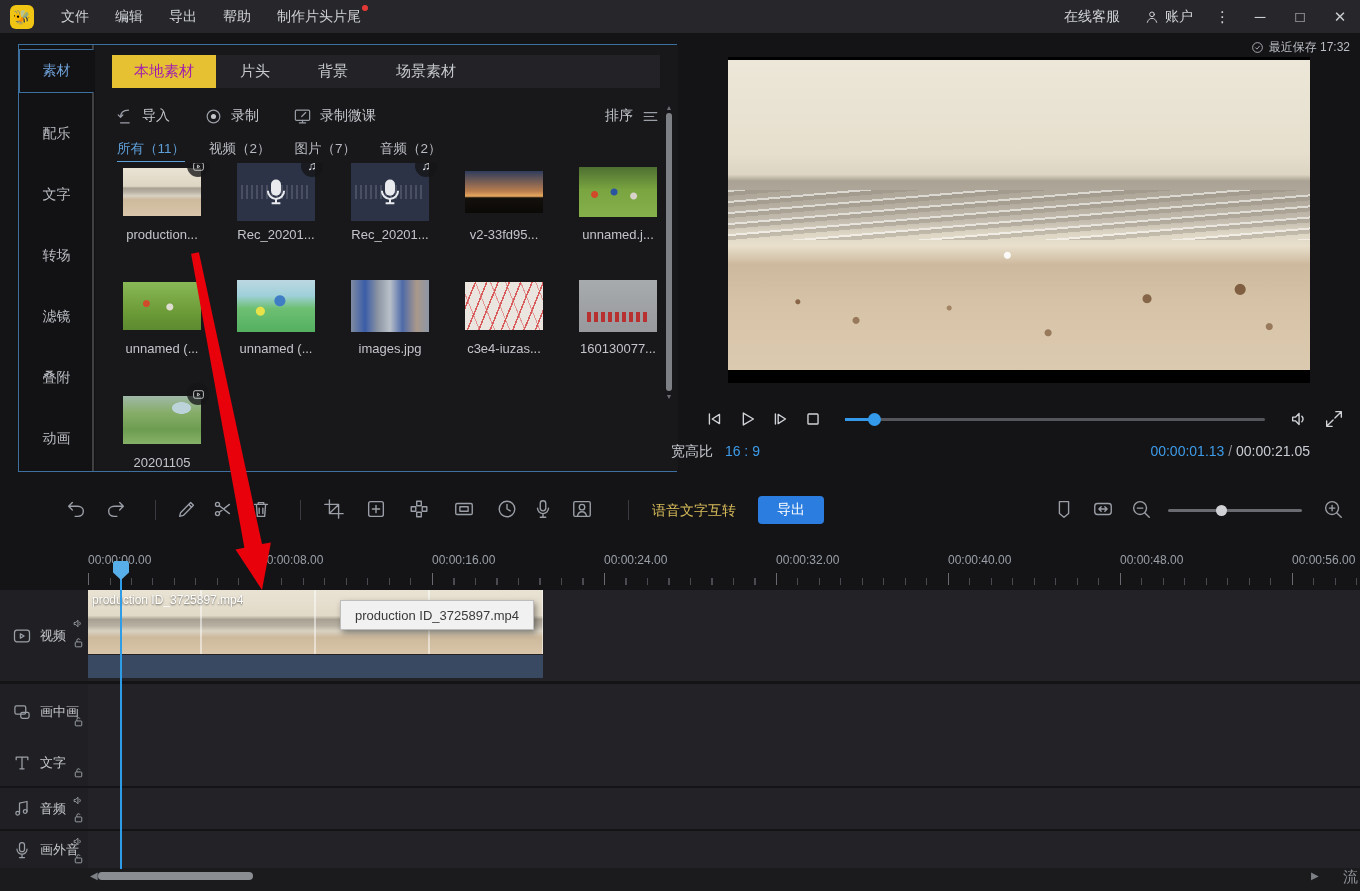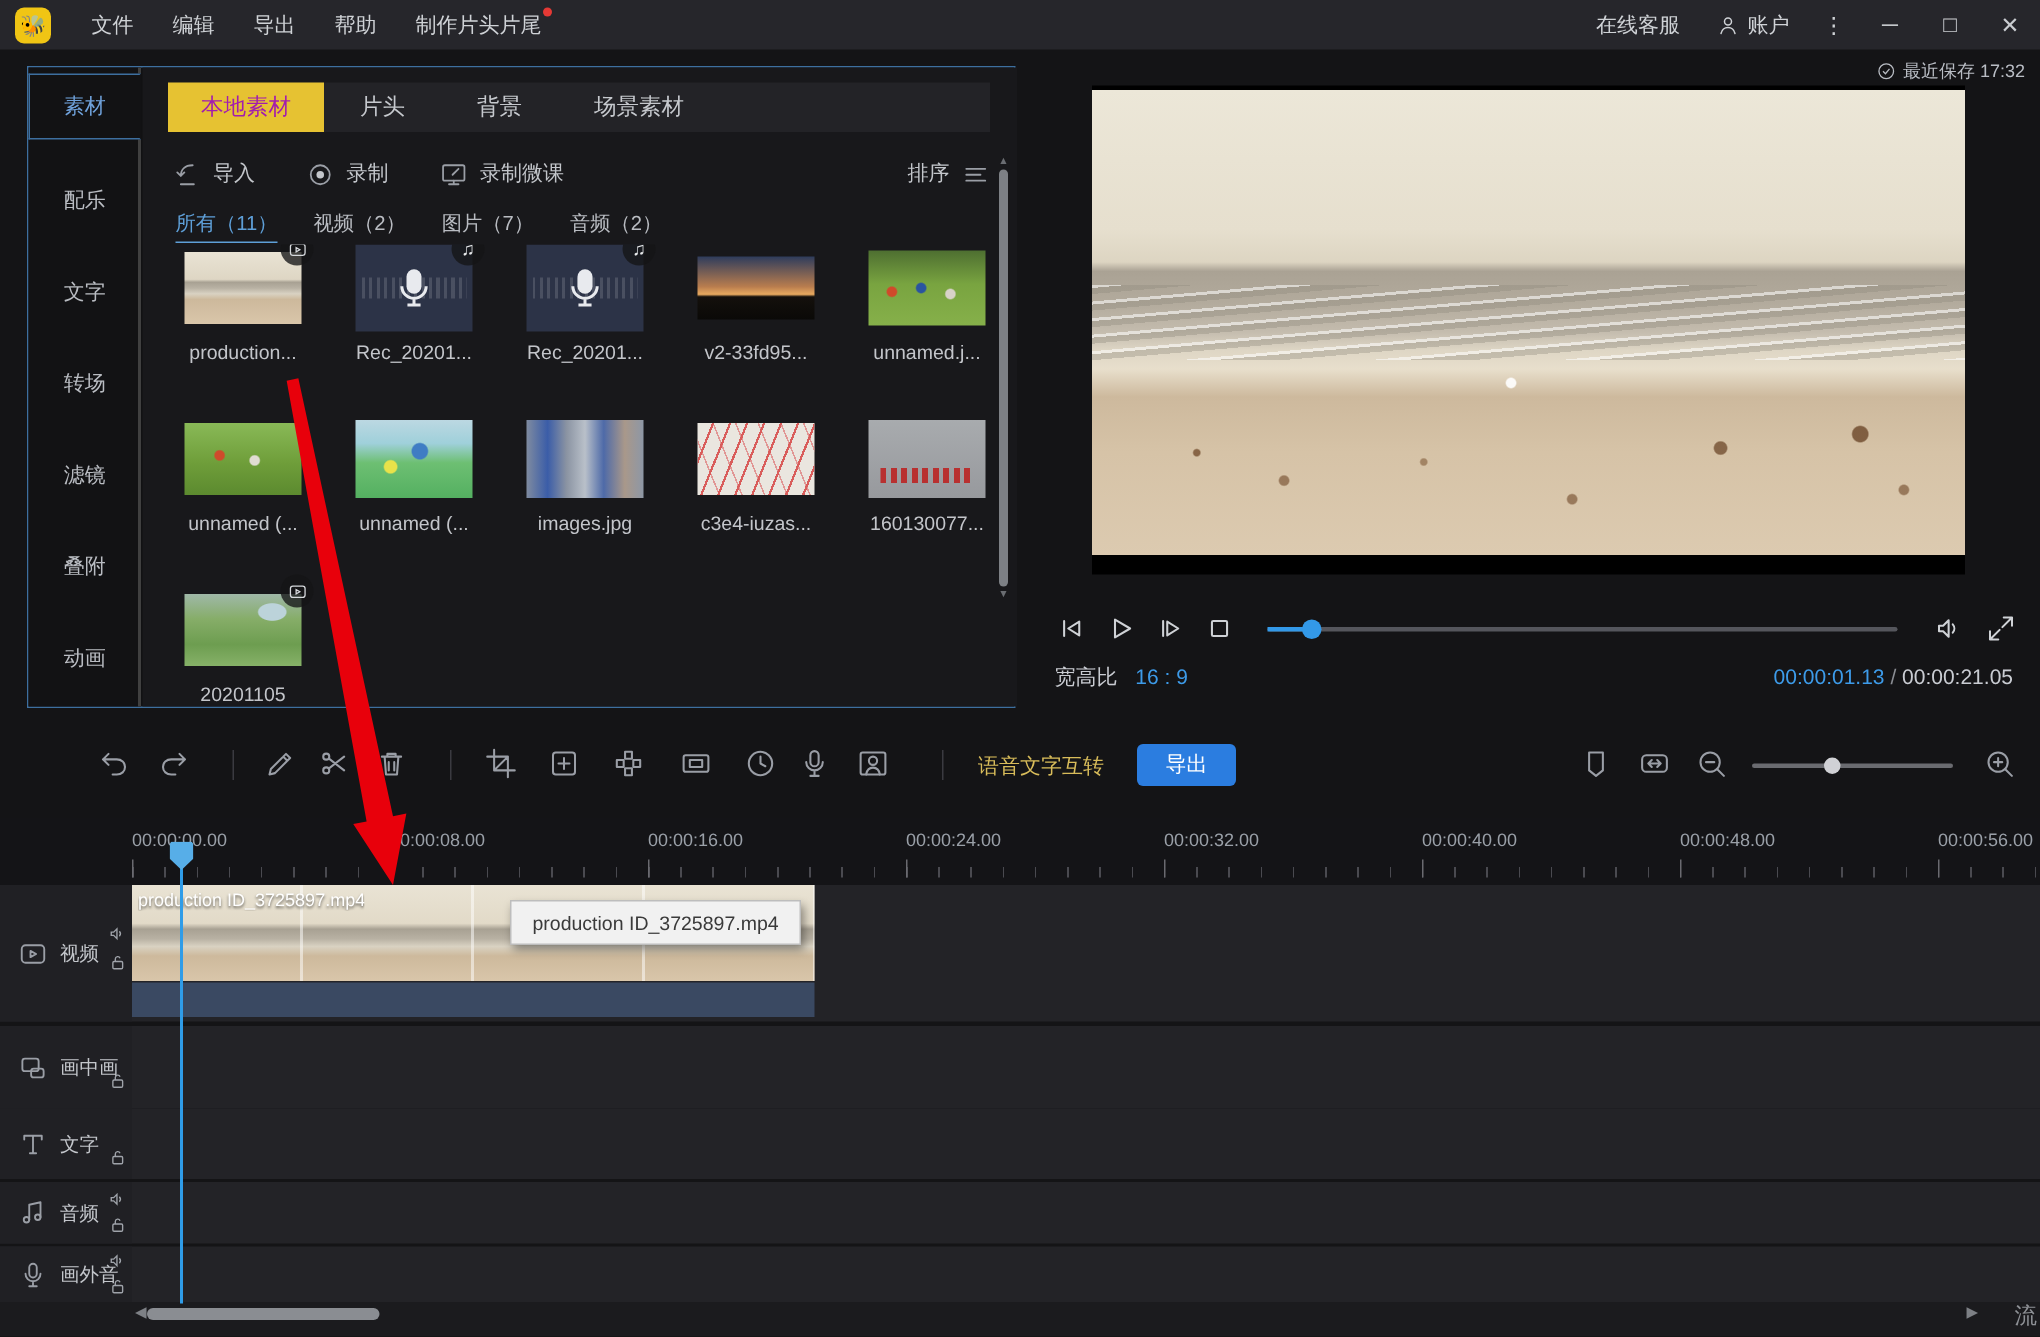--- a/index.html
+++ b/index.html
@@ -95,21 +95,21 @@
       linear-gradient(180deg,#ece7d8 0%,#e6dfce 30%,#ddd5c2 37%,#aaa294 39%,#b3ab9d 46%,#c4bcae 52%,#ded6c5 56%,#e8dfcc 60%,#cdb99d 66%,#d6c3a7 78%,#dccab0 100%);
   }
   .beach::before { content:""; position:absolute; left:0; top:42%; width:100%; height:16%;
     background:repeating-linear-gradient(175deg,rgba(255,255,255,.55) 0 2px,rgba(140,135,122,.35) 2px 6px,transparent 6px 11px); }
   .pv-controls { position:absolute; left:700px; top:405px; width:650px; height:30px; }
   .pv-btn { position:absolute; top:0; width:28px; height:28px; display:flex; align-items:center; justify-content:center; cursor:pointer; }
   .pv-btn svg { width:22px; height:22px; stroke:#cfd2d6; fill:none; stroke-width:1.5; stroke-linejoin:round; stroke-linecap:round; }
   .pv-slider { position:absolute; left:145px; top:13px; width:420px; height:3px; background:#55565c; border-radius:2px; }
   .pv-slider .fill { position:absolute; left:0; top:0; height:3px; width:29px; background:#3399e8; }
   .pv-slider .hd { position:absolute; left:23px; top:-5px; width:13px; height:13px; border-radius:50%; background:#3399e8; }
-  .pv-info { position:absolute; left:703px; top:443px; width:647px; font-size:14px; color:#c9ccd2; }
+  .pv-info { position:absolute; left:671px; top:443px; width:647px; font-size:14px; color:#c9ccd2; }
   .blue { color:#3d9be9; }
   .pv-time { position:absolute; right:8px; top:0; }
 
   
   .etb-icon { position:absolute; top:498px; width:24px; height:24px; cursor:pointer; }
   .etb-sep { position:absolute; top:500px; width:1px; height:20px; background:#3a3a40; }
   .speech-btn { position:absolute; left:652px; top:502px; font-size:14px; color:#d8bc5a; cursor:pointer; }
   .export-btn { position:absolute; left:758px; top:496px; width:66px; height:28px; background:#2b7de0; color:#fff;
     border-radius:4px; display:flex; align-items:center; justify-content:center; font-size:14px; cursor:pointer; }
   .zoom-slider { position:absolute; left:1168px; top:509px; width:134px; height:3px; background:#6a6b70; border-radius:2px; }

